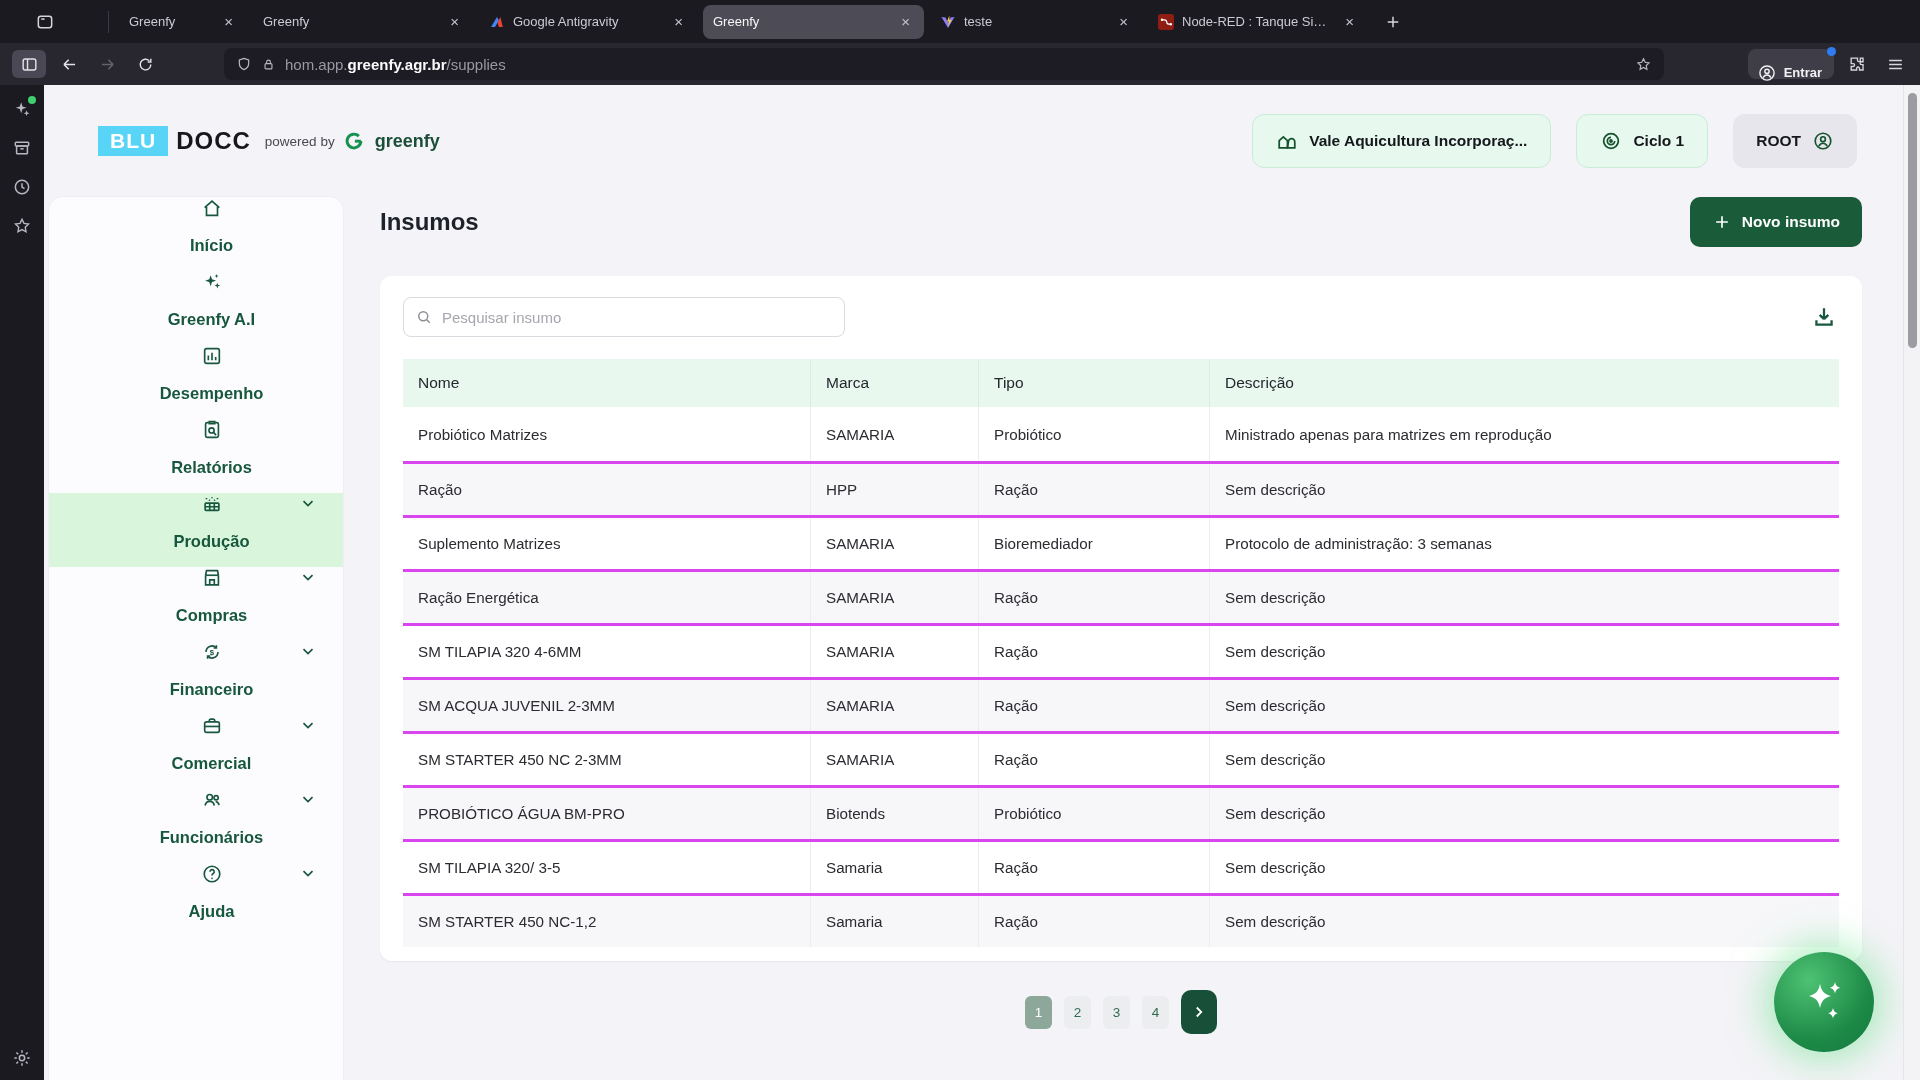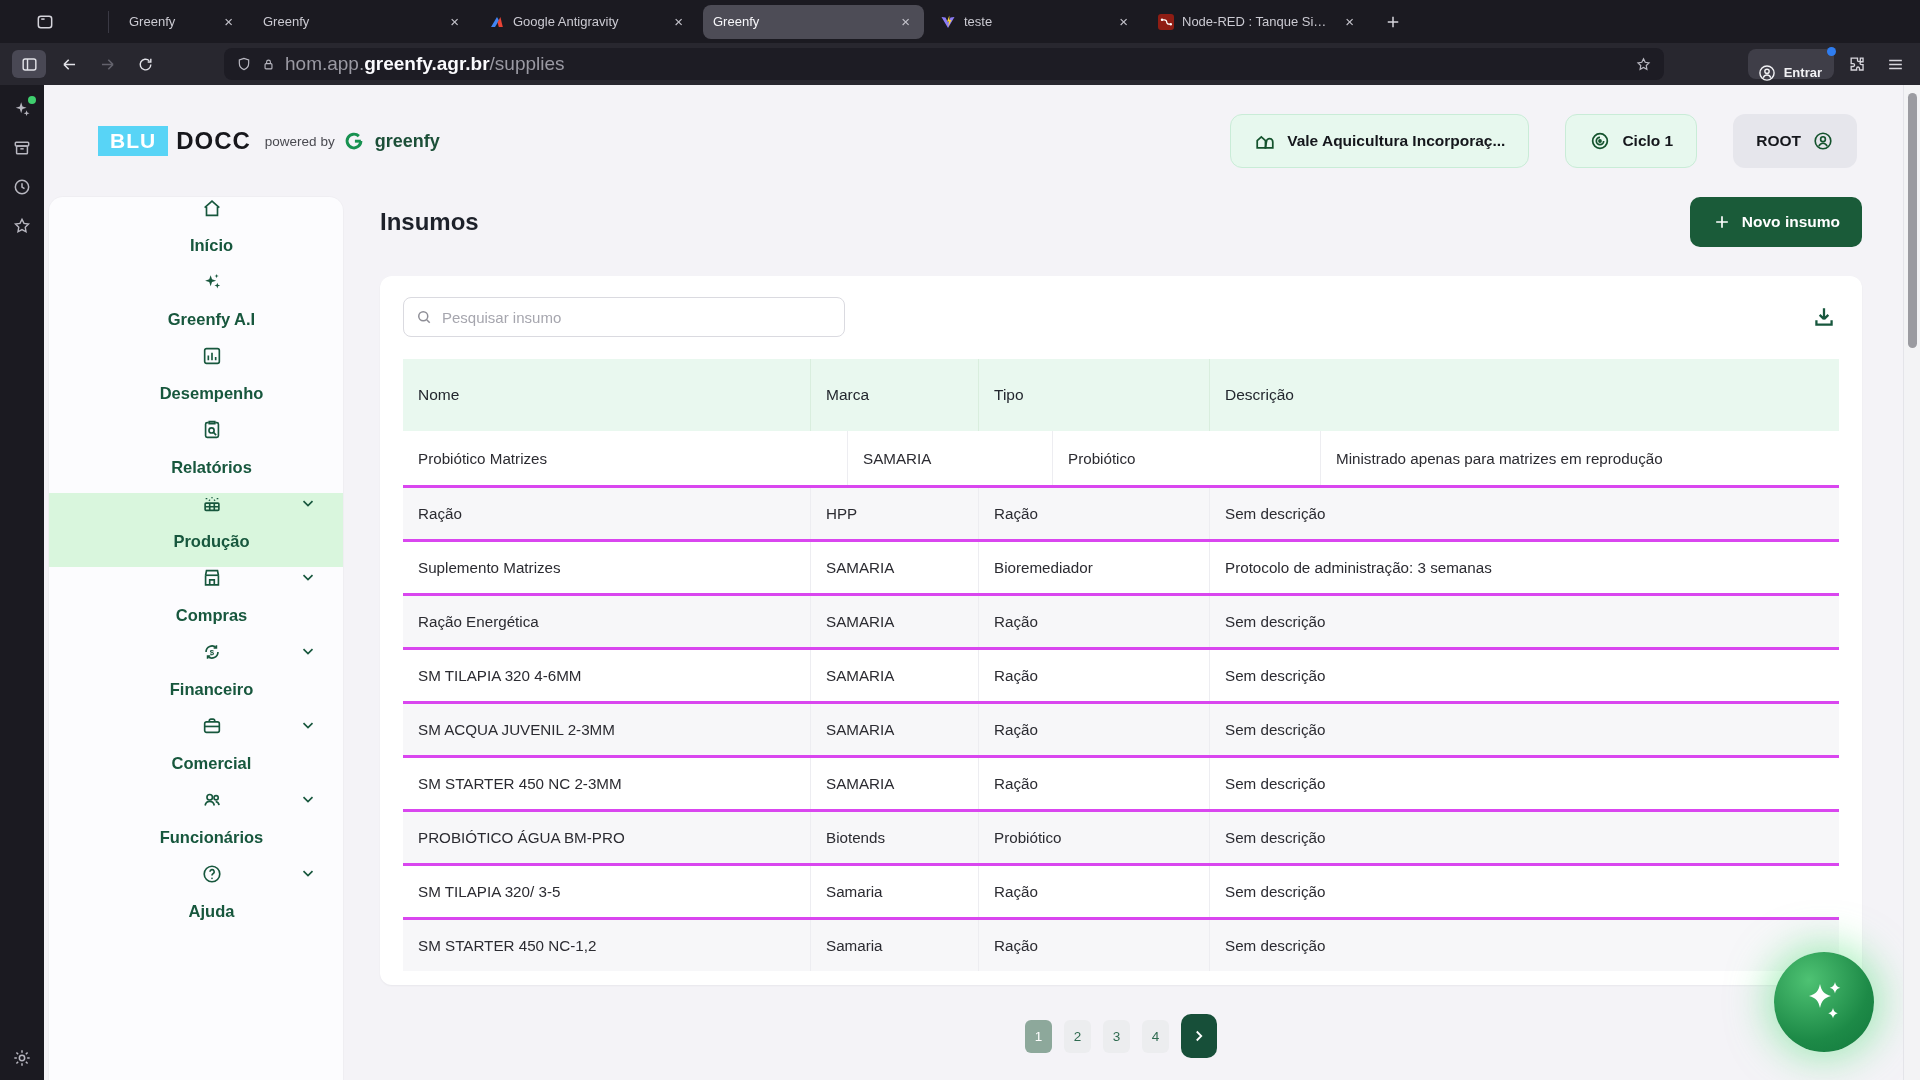--- a/index.html
+++ b/index.html
@@ -22,21 +22,21 @@
                 align-items:center; justify-content:center; }
 
   .navbar { height:42px; background:#28272f; display:flex; align-items:center; }
   .nav-btn { width:30px; height:28px; display:flex; align-items:center; justify-content:center;
              color:#e2e2e8; margin-left:8px; border-radius:6px; }
   .nav-btn.toggle { background:#494854; margin-left:12px; width:34px; }
   .nav-btn.disabled { color:#63626c; }
   .urlbar { flex:1; height:32px; margin:0 84px 0 64px; background:#1d1c24; border-radius:8px;
             display:flex; align-items:center; padding:0 12px; gap:9px; }
   .urlbar .u-ico { color:#b9b8c1; }
-  .url-text { font-size:19px; color:#9a99a3; white-space:nowrap; }
+  .url-text { font-size:15px; color:#9a99a3; white-space:nowrap; }
   .url-text b { color:#fbfbfe; font-weight:700; }
   .u-spacer { flex:1; }
   .acct-pill { height:30px; background:#3f3e48; border-radius:8px; display:flex; align-items:center;
                gap:7px; padding:17px 12px 0 9px; position:relative; color:#f1f1f4;
                font-size:13px; font-weight:700; }
   .acct-dot { position:absolute; top:-2px; right:-2px; width:9px; height:9px; border-radius:50%;
               background:#2f7df0; }
   .chrome-ico { color:#d7d6dd; width:30px; height:28px; display:flex; align-items:center;
                 justify-content:center; margin-left:8px; }
   .chrome-ico.last { margin-right:10px; }
@@ -56,21 +56,21 @@
             background:#9b9ba1; }
 
   
   .app-header { height:112px; display:flex; align-items:center; padding:0 46px 0 54px; }
   .logo { display:flex; align-items:center; gap:8px; }
   .logo-blu { background:#58d4f6; color:#fff; font-weight:800; font-size:21px; padding:3px 12px;
               letter-spacing:1px; }
   .logo-docc { color:#17171c; font-weight:800; font-size:24px; letter-spacing:1px; }
   .logo-pow { color:#494950; font-size:13.5px; margin-left:6px; }
   .logo-brand { color:#1c4f38; font-weight:800; font-size:18px; margin-left:2px; }
-  .hdr-right { margin-left:auto; display:flex; align-items:center; gap:36px; }
+  .hdr-right { margin-left:auto; display:flex; align-items:center; gap:25px; }
   .pill { height:54px; border-radius:12px; display:flex; align-items:center; gap:11px;
           padding:0 23px; font-size:15.5px; font-weight:700; color:#15171c; }
   .pill.green { background:#e7f8ee; border:1px solid #c9ecd7; }
   .pill.gray { background:#e6e6ec; }
   .pill .p-ico { color:#14532d; }
 
   
   .app-body { display:flex; height:883px; }
   .sidebar { width:294px; margin-left:5px; background:#fcfcfe; border-radius:14px 14px 0 0;
              box-shadow:0 0 0 1px rgba(0,0,0,0.02); }
@@ -91,26 +91,26 @@
   .search-wrap { position:relative; width:442px; }
   .search-input { width:100%; height:40px; border:1px solid #dadae0; border-radius:8px;
                   padding:0 12px 0 38px; font-size:15px; color:#33333a; outline:none;
                   font-family:"Liberation Sans", sans-serif; background:#fff; }
   .search-input::placeholder { color:#a6a6ae; }
   .search-ico { position:absolute; left:12px; top:11px; color:#8e8e96; }
   .dl-btn { margin-left:auto; color:#17573d; padding:2px; }
 
   .table { margin-top:22px; }
   .thead, .trow { display:grid; grid-template-columns:407px 168px 231px 1fr; }
-  .thead { background:#e9f8ef; height:72px; }
+  .thead { background:#e9f8ef; height:48px; }
   .thead .cell { display:flex; align-items:center; font-size:15.5px; font-weight:500;
                  color:#23272e; padding-left:15px; }
   .thead .cell + .cell { border-left:1px solid #d9eede; }
   .trow { height:54px; border-top:3px solid #d946ef; }
-  .trow:first-of-type { border-top:none;gap:37px; }
+  .trow:first-of-type { border-top:none; }
   .trow.alt { background:#f7f7f9; }
   .trow .cell { display:flex; align-items:center; font-size:15.2px; color:#2b2b31;
                 padding-left:15px; white-space:nowrap; overflow:hidden; }
   .trow .cell + .cell { border-left:1px solid #ededf1; }
 
   .pagination { margin-top:29px; display:flex; align-items:center; justify-content:center;
                 gap:12px; }
   .pg { width:27px; height:33px; border-radius:6px; background:#ecedef; color:#2f6b50;
         font-size:13.5px; display:flex; align-items:center; justify-content:center; }
   .pg.active { background:#8da89b; color:#fff; }

